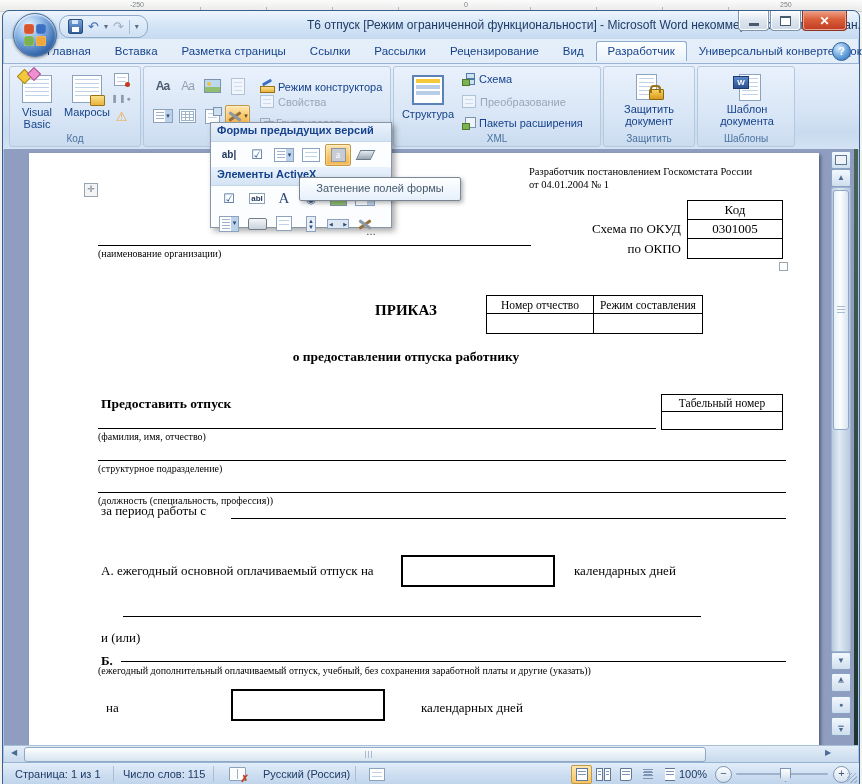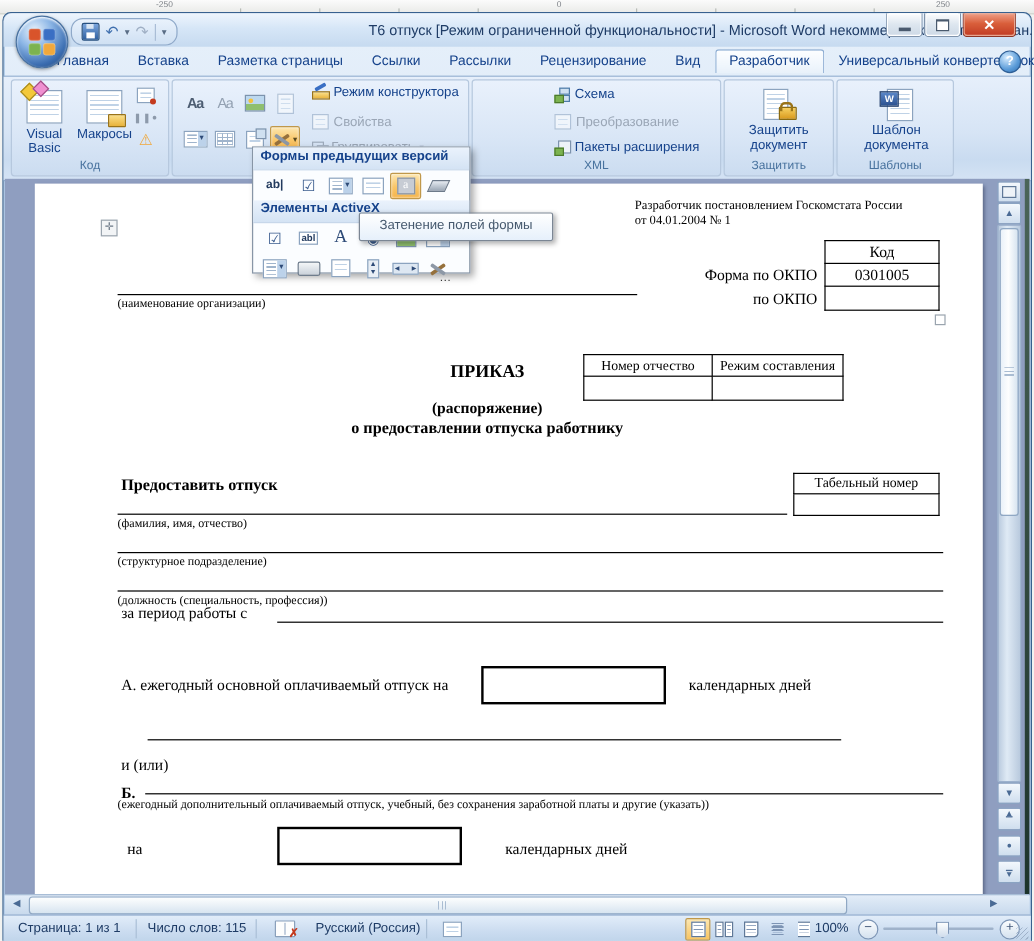--- a/index.html
+++ b/index.html
@@ -266,21 +266,21 @@
             </div>
         </div>
         <div class="cell hl">
           <div class="tools">
               <div class="b1"></div>
               <div class="b2"></div>
             </div>
           <span style="font-size:7px;color:#5a4a20;margin-left:1px">▾</span>
         </div>
       </div>
-      <div class="rowbtn" style="left:116px;top:4px">
+      <div class="rowbtn" style="left:116px;top:14px">
         <div style="width:14px;height:12px;position:relative">
           <div class="abs" style="left:0;bottom:0;width:13px;height:5px;background:linear-gradient(#fbe08a,#e8b33c);border:1px solid #9a7318"></div>
           <div class="abs" style="left:2px;top:0;width:10px;height:3px;background:#3a6fc4;transform:rotate(-30deg);border-radius:1px"></div>
         </div>
         <span>Режим конструктора</span>
       </div>
       <div class="rowbtn dis" style="left:116px;top:28px">
         <div class="sheet" style="width:12px;height:11px;opacity:.55">
             <div class="lines"></div>
           </div>
@@ -291,20 +291,28 @@
           <div class="abs" style="left:0;top:0;width:8px;height:8px;border:1px solid #6f7d8d"></div>
           <div class="abs" style="left:4px;top:3px;width:8px;height:8px;border:1px solid #6f7d8d;background:#e7edf4"></div>
         </div>
         <span>Группировать</span>
         <span style="font-size:7px">▾</span>
       </div>
       <div class="glabel">Элементы управления</div>
     </div>
 
     <div class="grp" style="left:390px;width:206px">
+      <div class="bigbtn" style="left:4px;width:58px">
+        <div style="width:28px;height:26px;margin-top:4px;border:2px solid #5b82b4;background:#fff;position:relative">
+          <div class="abs" style="left:2px;top:2px;right:2px;height:4px;background:#f3c83a"></div>
+          <div class="abs" style="left:2px;top:8px;right:2px;height:4px;background:#b8cee8"></div>
+          <div class="abs" style="left:2px;top:14px;right:2px;height:4px;background:#b8cee8"></div>
+        </div>
+        <div class="blabel">Структура</div>
+      </div>
       <div class="rowbtn" style="left:68px;top:6px">
         <div style="width:13px;height:12px;position:relative">
           <div class="abs" style="left:4px;top:0;width:7px;height:4px;border:1px solid #4d7ba8;background:#cfe0f0"></div>
           <div class="abs" style="left:4px;top:6px;width:7px;height:4px;border:1px solid #4d7ba8;background:#cfe0f0"></div>
           <div class="abs" style="left:0;bottom:-1px;width:6px;height:5px;background:#7cb350;border:1px solid #4c7a2c"></div>
         </div>
         <span>Схема</span>
       </div>
       <div class="rowbtn dis" style="left:68px;top:28px">
         <div class="sheet" style="width:12px;height:11px;opacity:.55">
@@ -366,29 +374,28 @@
               <td style="height:18px">Код</td>
             </tr>
         <tr>
               <td style="height:18px">0301005</td>
             </tr>
         <tr>
               <td style="height:19px"></td>
             </tr>
       </tbody>
         </table>
-      <div class="abs" style="left:480px;top:68px;width:172px;text-align:right">Форма по ОКПО</div>
+      <div class="abs" style="left:480px;top:68px;width:172px;text-align:right">Схема по ОКУД</div>
       <div class="abs" style="left:480px;top:88px;width:172px;text-align:right">по ОКПО</div>
 
       <div class="abs dline" style="left:69px;top:78px;width:433px;height:14px"></div>
       <div class="abs cap" style="left:69px;top:95px;width:433px">(наименование организации)</div>
       <div class="abs" style="left:750px;top:109px;width:7px;height:7px;border:1px solid #9aa4ae"></div>
 
       <div class="abs" style="left:60px;top:149px;width:634px;text-align:center;font-weight:bold;font-size:15px">ПРИКАЗ</div>
-      <div class="abs" style="left:60px;top:179px;width:634px;text-align:center;font-weight:bold;font-size:13px">(распоряжение)</div>
       <div class="abs" style="left:60px;top:196px;width:634px;text-align:center;font-weight:bold;font-size:13.5px">о предоставлении отпуска работнику</div>
 
       <table class="doc abs" style="left:457px;top:142px;font-size:11.5px">
         <tbody>
             <tr>
           <td style="width:106px;height:17px">Номер отчество</td>
           <td style="width:108px">Режим составления</td>
         </tr>
         <tr>
               <td style="height:19px"></td>

